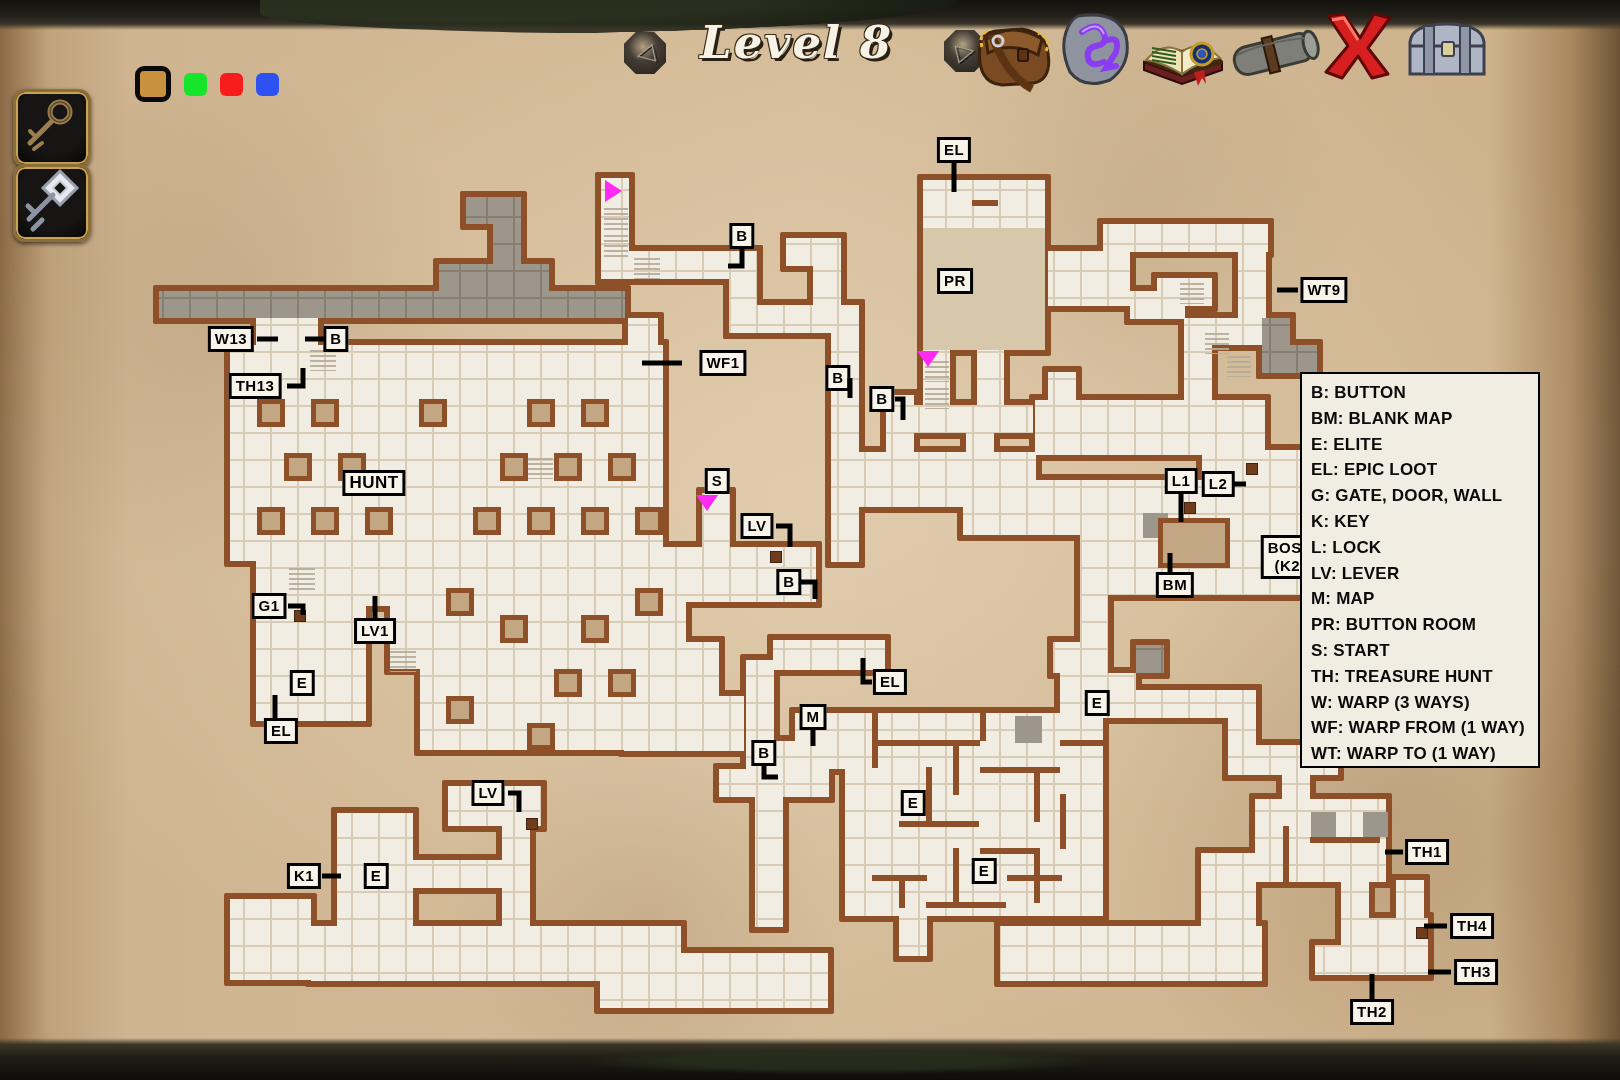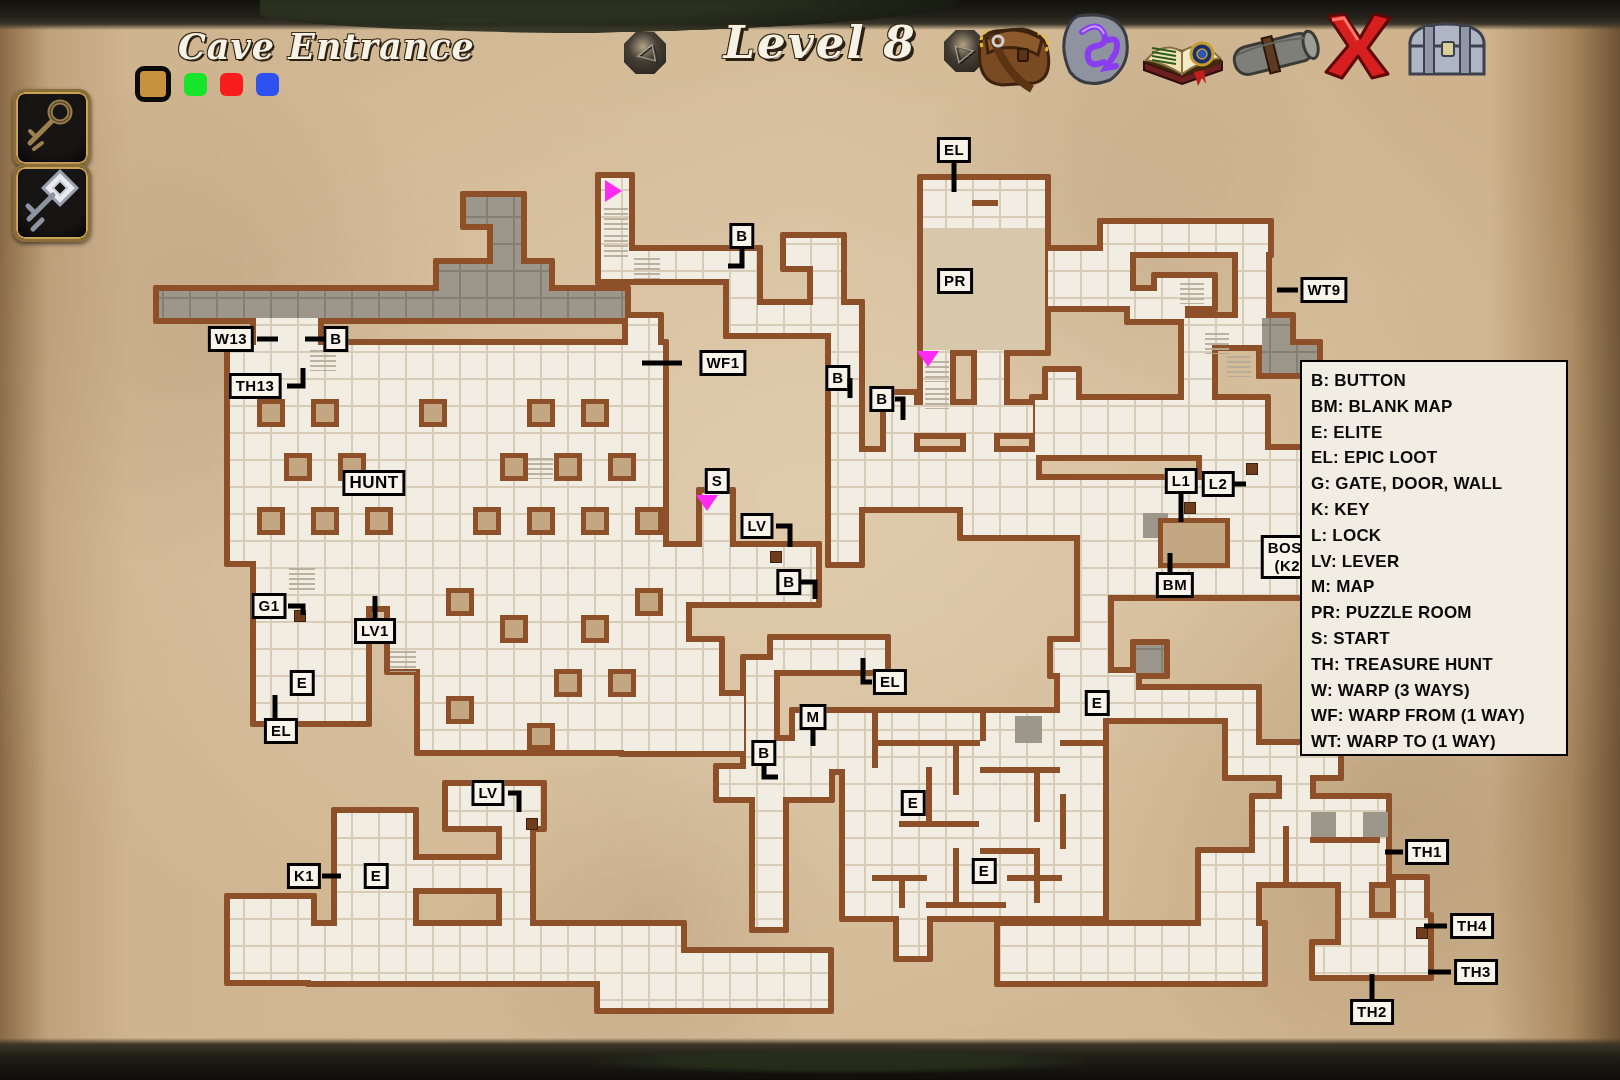--- a/index.html
+++ b/index.html
@@ -17,21 +17,21 @@
   .edge-top{top:0;height:30px;background:linear-gradient(180deg,#12110c 0,#23211a 55%,#3a3529 80%,rgba(40,36,26,0) 100%);}
   .edge-top:after{content:"";position:absolute;left:260px;top:0;width:700px;height:34px;border-radius:0 0 40% 60%;
     background:radial-gradient(ellipse at 30% 0,#2c3320 0 40%,#1a1d12 70%,rgba(0,0,0,0) 71%);opacity:.85;}
   .edge-bottom{bottom:0;height:42px;background:linear-gradient(0deg,#0e0d09 0,#1f1d15 55%,#3c3627 85%,rgba(40,36,26,0) 100%);}
   .edge-bottom:after{content:"";position:absolute;left:580px;bottom:6px;width:520px;height:26px;border-radius:50%;
     background:radial-gradient(ellipse,#27301c 0 45%,rgba(0,0,0,0) 72%);opacity:.8;}
   
   .title{position:absolute;left:178px;top:26px;z-index:9;color:#f7f2e6;font-family:"DejaVu Serif",serif;
     font-weight:bold;font-style:italic;font-size:35px;letter-spacing:1px;
     text-shadow:2px 2px 0 #2a2013,-1px -1px 0 #3a2c18,1px -1px 0 #3a2c18,-1px 1px 0 #3a2c18;}
-  .level{position:absolute;left:700px;top:16px;width:240px;text-align:center;z-index:9;color:#f7f2e6;
+  .level{position:absolute;left:700px;top:16px;width:240px;z-index:9;color:#f7f2e6;
     font-family:"DejaVu Serif",serif;font-weight:bold;font-style:italic;font-size:45px;letter-spacing:2px;
     text-shadow:3px 3px 0 #2a2013,-1px -1px 0 #3a2c18,1px -1px 0 #3a2c18,-1px 1px 0 #3a2c18;}
   .swatches{position:absolute;left:135px;top:66px;z-index:9;display:flex;align-items:center;gap:13px;}
   .swatch{width:23px;height:23px;border-radius:6px;cursor:pointer;}
   .swatch.selected{width:26px;height:26px;border:5px solid #0a0a0a;border-radius:9px;}
   .keyslot{position:absolute;left:13px;width:72px;height:72px;z-index:9;background:
     radial-gradient(circle at 50% 40%,#171513 0 60%,#040404 100%);
     border:3px solid #8a6d39;border-radius:12px;box-shadow:inset 0 0 0 2px #c9a254,0 2px 4px rgba(0,0,0,.6);cursor:pointer;}
   .octbtn{position:absolute;z-index:9;width:42px;height:42px;cursor:pointer;
     background:radial-gradient(circle at 45% 35%,#56504641 0,#443e35 40%,#221e18 100%);
@@ -57,21 +57,21 @@
   .stairs{position:absolute;z-index:3;background:repeating-linear-gradient(180deg,rgba(0,0,0,0) 0 3px,#b5ab99 3px 5px);opacity:.9;}
   .btnsq{position:absolute;width:10px;height:10px;background:#6f3c1c;border:1px solid #3f2210;z-index:5;}
   .warp{position:absolute;width:0;height:0;z-index:5;}
   .warp.down{border-left:11px solid transparent;border-right:11px solid transparent;border-top:16px solid #ff2bf2;}
   .warp.right{border-top:11px solid transparent;border-bottom:11px solid transparent;border-left:17px solid #ff2bf2;}
   #connsvg{position:absolute;left:0;top:0;z-index:5;}
   .maplabel{position:absolute;transform:translate(-50%,-50%);background:#f8f4ea;border:3px solid #000;
     color:#000;font-weight:bold;font-size:15px;line-height:18px;padding:1px 4px;z-index:6;white-space:pre-line;
     text-align:center;letter-spacing:.5px;}
   
-  .legend{position:absolute;left:1300px;top:360px;width:268px;height:396px;background:#f2ede3;
+  .legend{position:absolute;left:1300px;top:372px;width:240px;height:396px;background:#f2ede3;
     border:2px solid #000;z-index:7;box-sizing:border-box;padding:6px 0 14px 9px;}
   .legend-line{font-size:17px;font-weight:bold;color:#0a0a0a;line-height:25.8px;letter-spacing:.2px;white-space:nowrap;}
 </style>
 </head>
 <body>
 
 <div id="stage">
 
   <div class="edge edge-top"></div>
   <div class="edge edge-bottom"></div>
@@ -390,21 +390,20 @@
       <polyline points="1181,494 1181,522" fill="none" stroke="#000" stroke-width="5"></polyline>
       <polyline points="1234,484 1246,484" fill="none" stroke="#000" stroke-width="5"></polyline>
       <polyline points="1170,573 1170,553" fill="none" stroke="#000" stroke-width="5"></polyline>
       <polyline points="1298,290 1277,290" fill="none" stroke="#000" stroke-width="5"></polyline>
       <polyline points="1403,852 1385,852" fill="none" stroke="#000" stroke-width="5"></polyline>
       <polyline points="1447,926 1424,926" fill="none" stroke="#000" stroke-width="5"></polyline>
       <polyline points="1451,972 1428,972" fill="none" stroke="#000" stroke-width="5"></polyline>
       <polyline points="1372,1000 1372,974" fill="none" stroke="#000" stroke-width="5"></polyline>
     </svg>
 
-  <div class="title">Cave Entrance</div>
   <div class="level">Level 8</div>
   <div class="swatches" id="swatches">
       <div class="swatch selected" style="background: rgb(200, 145, 62);"></div>
       <div class="swatch" style="background: rgb(22, 229, 44);"></div>
       <div class="swatch" style="background: rgb(248, 28, 28);"></div>
       <div class="swatch" style="background: rgb(46, 82, 242);"></div>
     </div>
 
   <div class="octbtn" style="left:624px;top:32px;">
     <span class="inner">◁</span>
@@ -481,20 +480,20 @@
   <div class="legend" id="legend">
       <div class="legend-line">B: BUTTON</div>
       <div class="legend-line">BM: BLANK MAP</div>
       <div class="legend-line">E: ELITE</div>
       <div class="legend-line">EL: EPIC LOOT</div>
       <div class="legend-line">G: GATE, DOOR, WALL</div>
       <div class="legend-line">K: KEY</div>
       <div class="legend-line">L: LOCK</div>
       <div class="legend-line">LV: LEVER</div>
       <div class="legend-line">M: MAP</div>
-      <div class="legend-line">PR: PUZZLE ROOM</div>
+      <div class="legend-line">PR: BUTTON ROOM</div>
       <div class="legend-line">S: START</div>
       <div class="legend-line">TH: TREASURE HUNT</div>
       <div class="legend-line">W: WARP (3 WAYS)</div>
       <div class="legend-line">WF: WARP FROM (1 WAY)</div>
       <div class="legend-line">WT: WARP TO (1 WAY)</div>
     </div>
 </div>
 
 </body></html>

